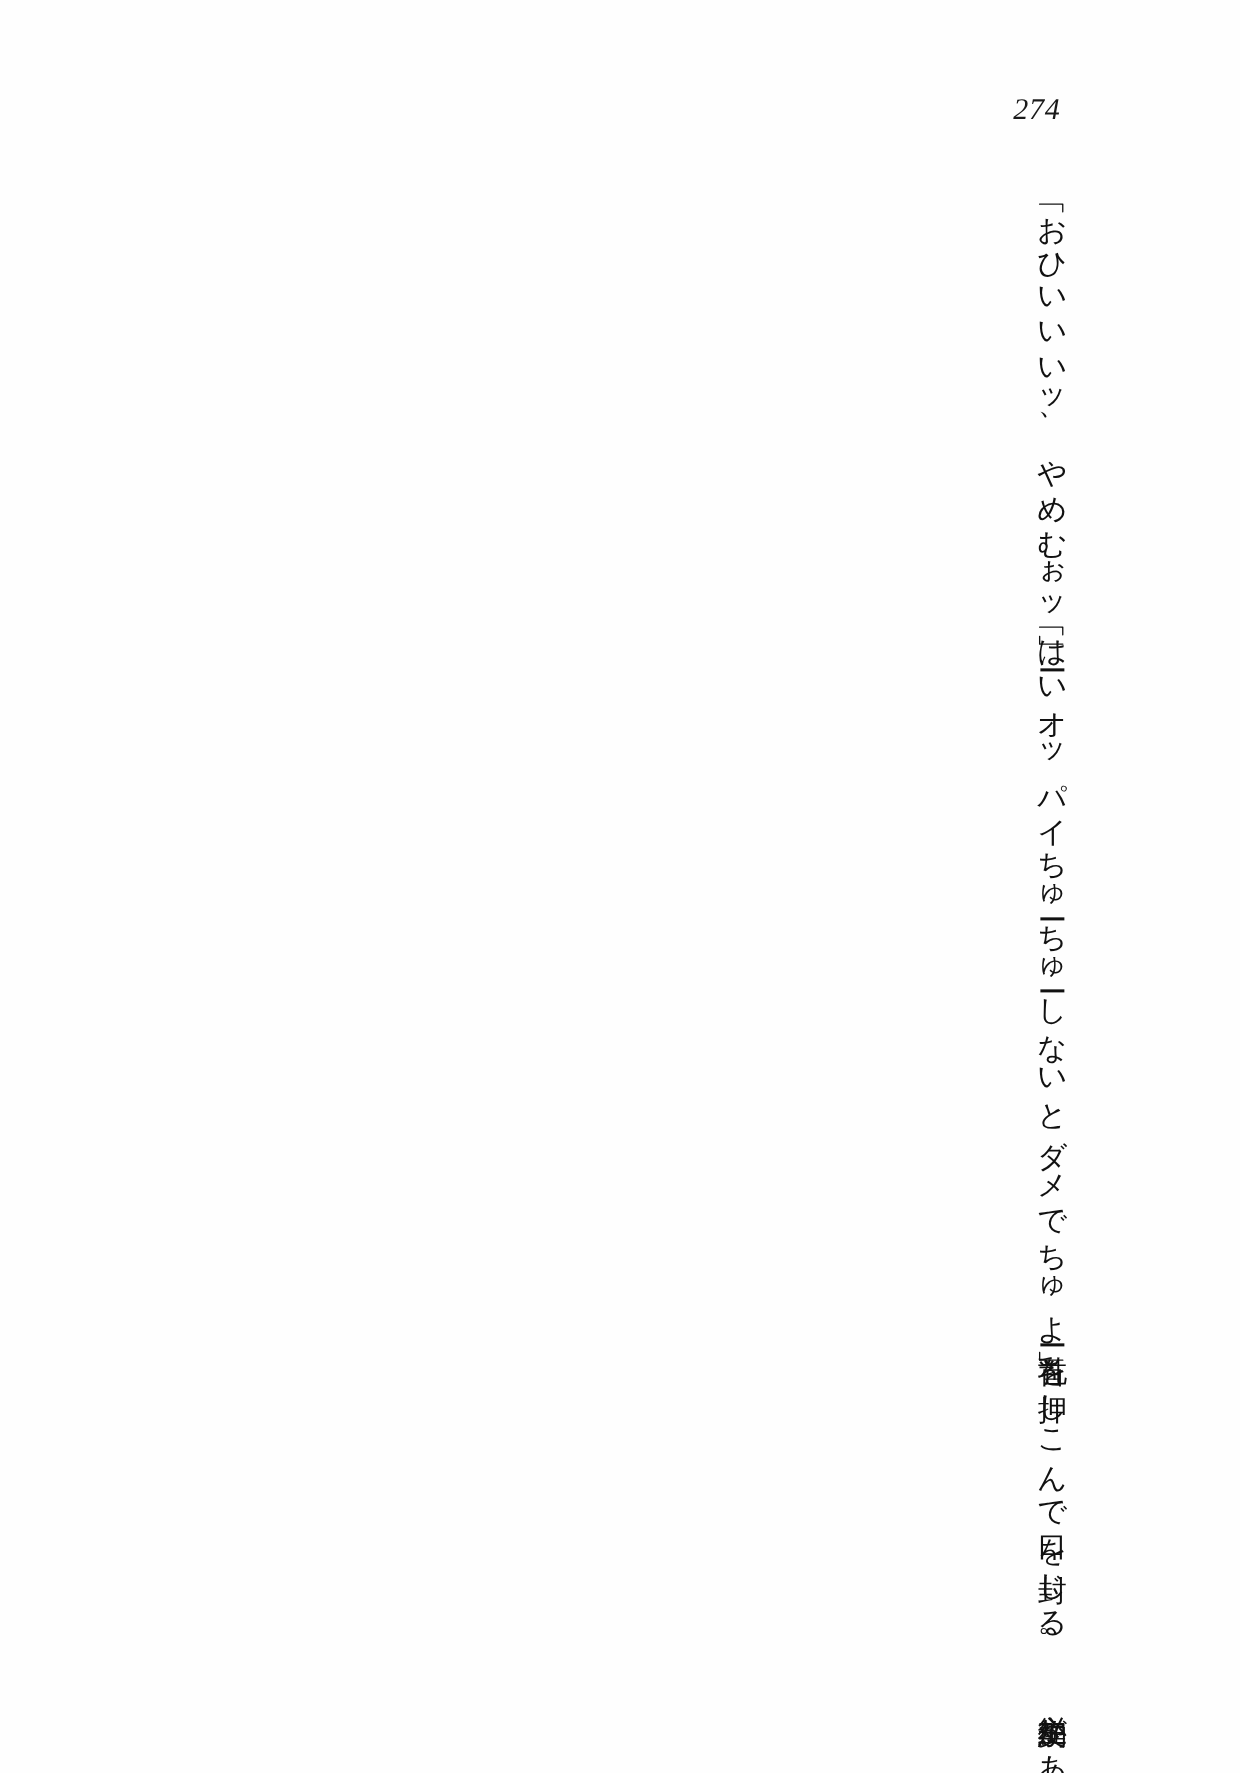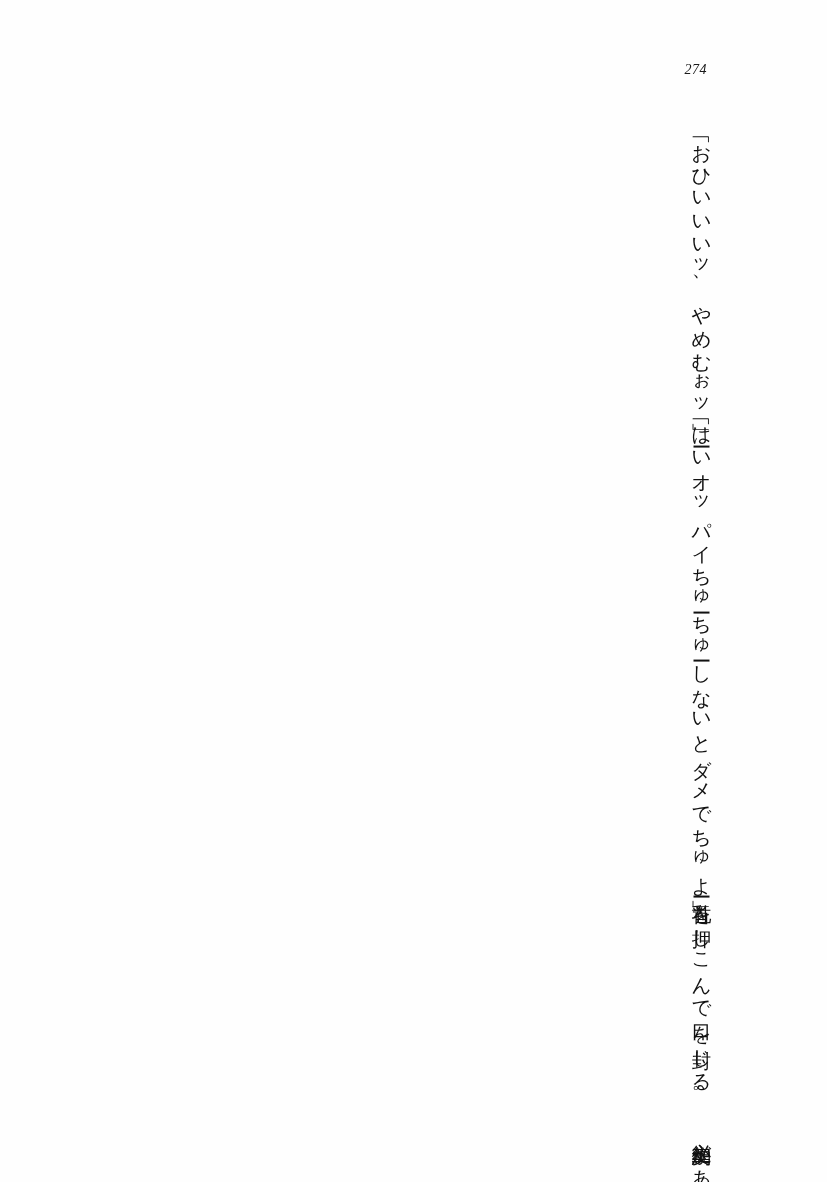--- a/index.html
+++ b/index.html
@@ -17,21 +17,21 @@
   }
   .page {
     position: absolute;
     inset: 0;
     background: #fefefe;
   }
   .page-number {
     position: absolute;
     top: 62px;
     right: 120px;
-    font-size: 14px;
+    font-size: 20px;
     font-style: italic;
     font-family: "Liberation Serif", "DejaVu Serif", serif;
     letter-spacing: 0.5px;
     color: #1a1a1a;
   }
   .body-text {
     position: absolute;
     top: 130px;
     right: 108px;
     height: 930px;

